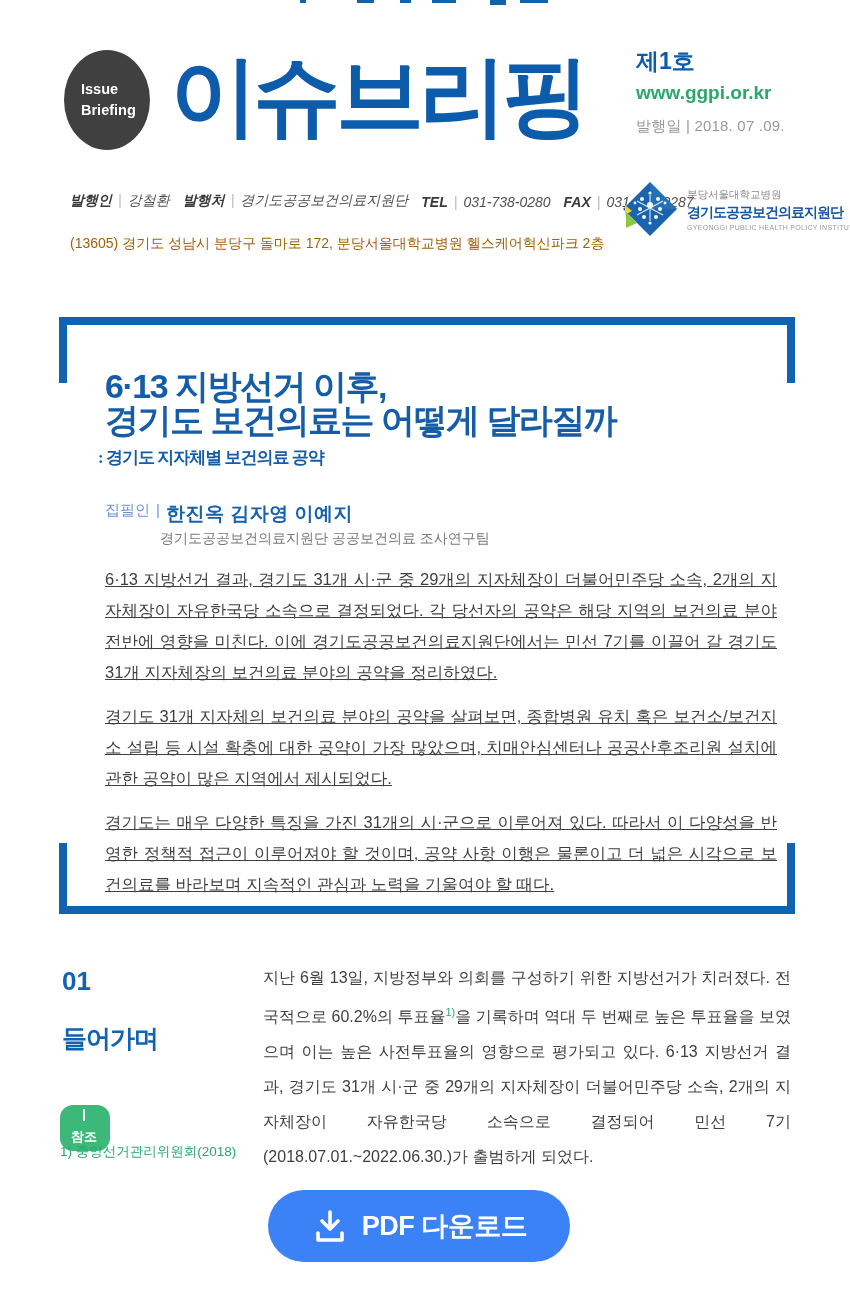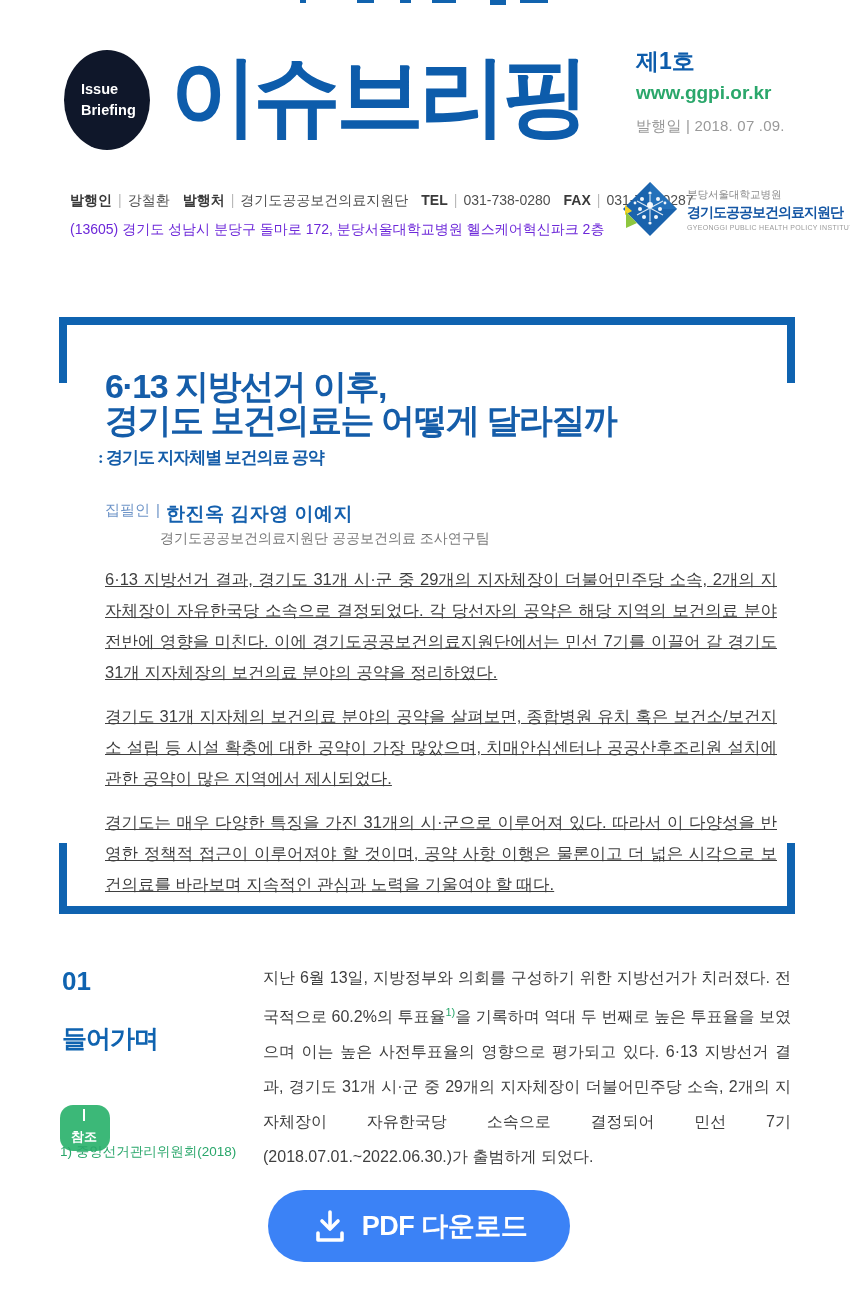--- a/index.html
+++ b/index.html
@@ -10,41 +10,41 @@
     -webkit-font-smoothing:antialiased;
   }
   .abs { position:absolute; }
 
   
   .top-dash { position:absolute; top:0; height:3px; background:#1163ae; }
 
   
   .brand-badge {
     left:64px; top:50px; width:86px; height:100px;
-    background:#0f172a; border-radius:50%;
+    background:#404040; border-radius:50%;
     display:flex; flex-direction:column; justify-content:center;
     padding-left:17px; box-sizing:border-box;
     color:#fff; font-size:14.5px; font-weight:700; line-height:21px;
   }
   .masthead {
     left:170px; top:40px; width:460px;
     font-size:88px; font-weight:800; letter-spacing:-5px;
     color:#0d5cab; line-height:112px; white-space:nowrap;
   }
   .issue-no   { left:636px; top:46px;  font-size:23px; font-weight:800; color:#0d5cab; }
   .website    { left:636px; top:82px;  font-size:19px; font-weight:700; color:#2aa76b; }
   .pub-date   { left:636px; top:117px; font-size:15px; color:#999; letter-spacing:0.2px; }
 
   
   .pub-block { left:70px; top:192px; width:565px; font-size:14px; color:#4f4f4f; }
-  .pub-line1 { display:flex; flex-wrap:nowrap; align-items:flex-start; white-space:nowrap; }
+  .pub-line1 { display:flex; flex-wrap:nowrap; align-items:flex-end; white-space:nowrap;font-style:italic; }
   .pub-field { margin-right:13px; }
   .pub-label { font-weight:700; color:#3a3a3a; }
   .sep { color:#b9b9b9; margin:0 6px; font-weight:400; }
-  .pub-address { margin-top:11px; color:#6d28d9; }
+  .pub-address { margin-top:25px; color:#a16207; }
 
   
   .logo { left:622px; top:181px; display:flex; gap:9px; align-items:center; }
   .logo-text { display:flex; flex-direction:column; }
   .logo-hospital { font-size:10.5px; color:#8a8a8a; margin-bottom:2px; }
   .logo-org { font-size:14px; font-weight:800; color:#1456a4; letter-spacing:-1px; margin-bottom:2px; white-space:nowrap; }
   .logo-en { font-size:7px; color:#9a9a9a; letter-spacing:0.3px; white-space:nowrap; }
 
   
   .rule { background:#0f63b0; position:absolute; }

